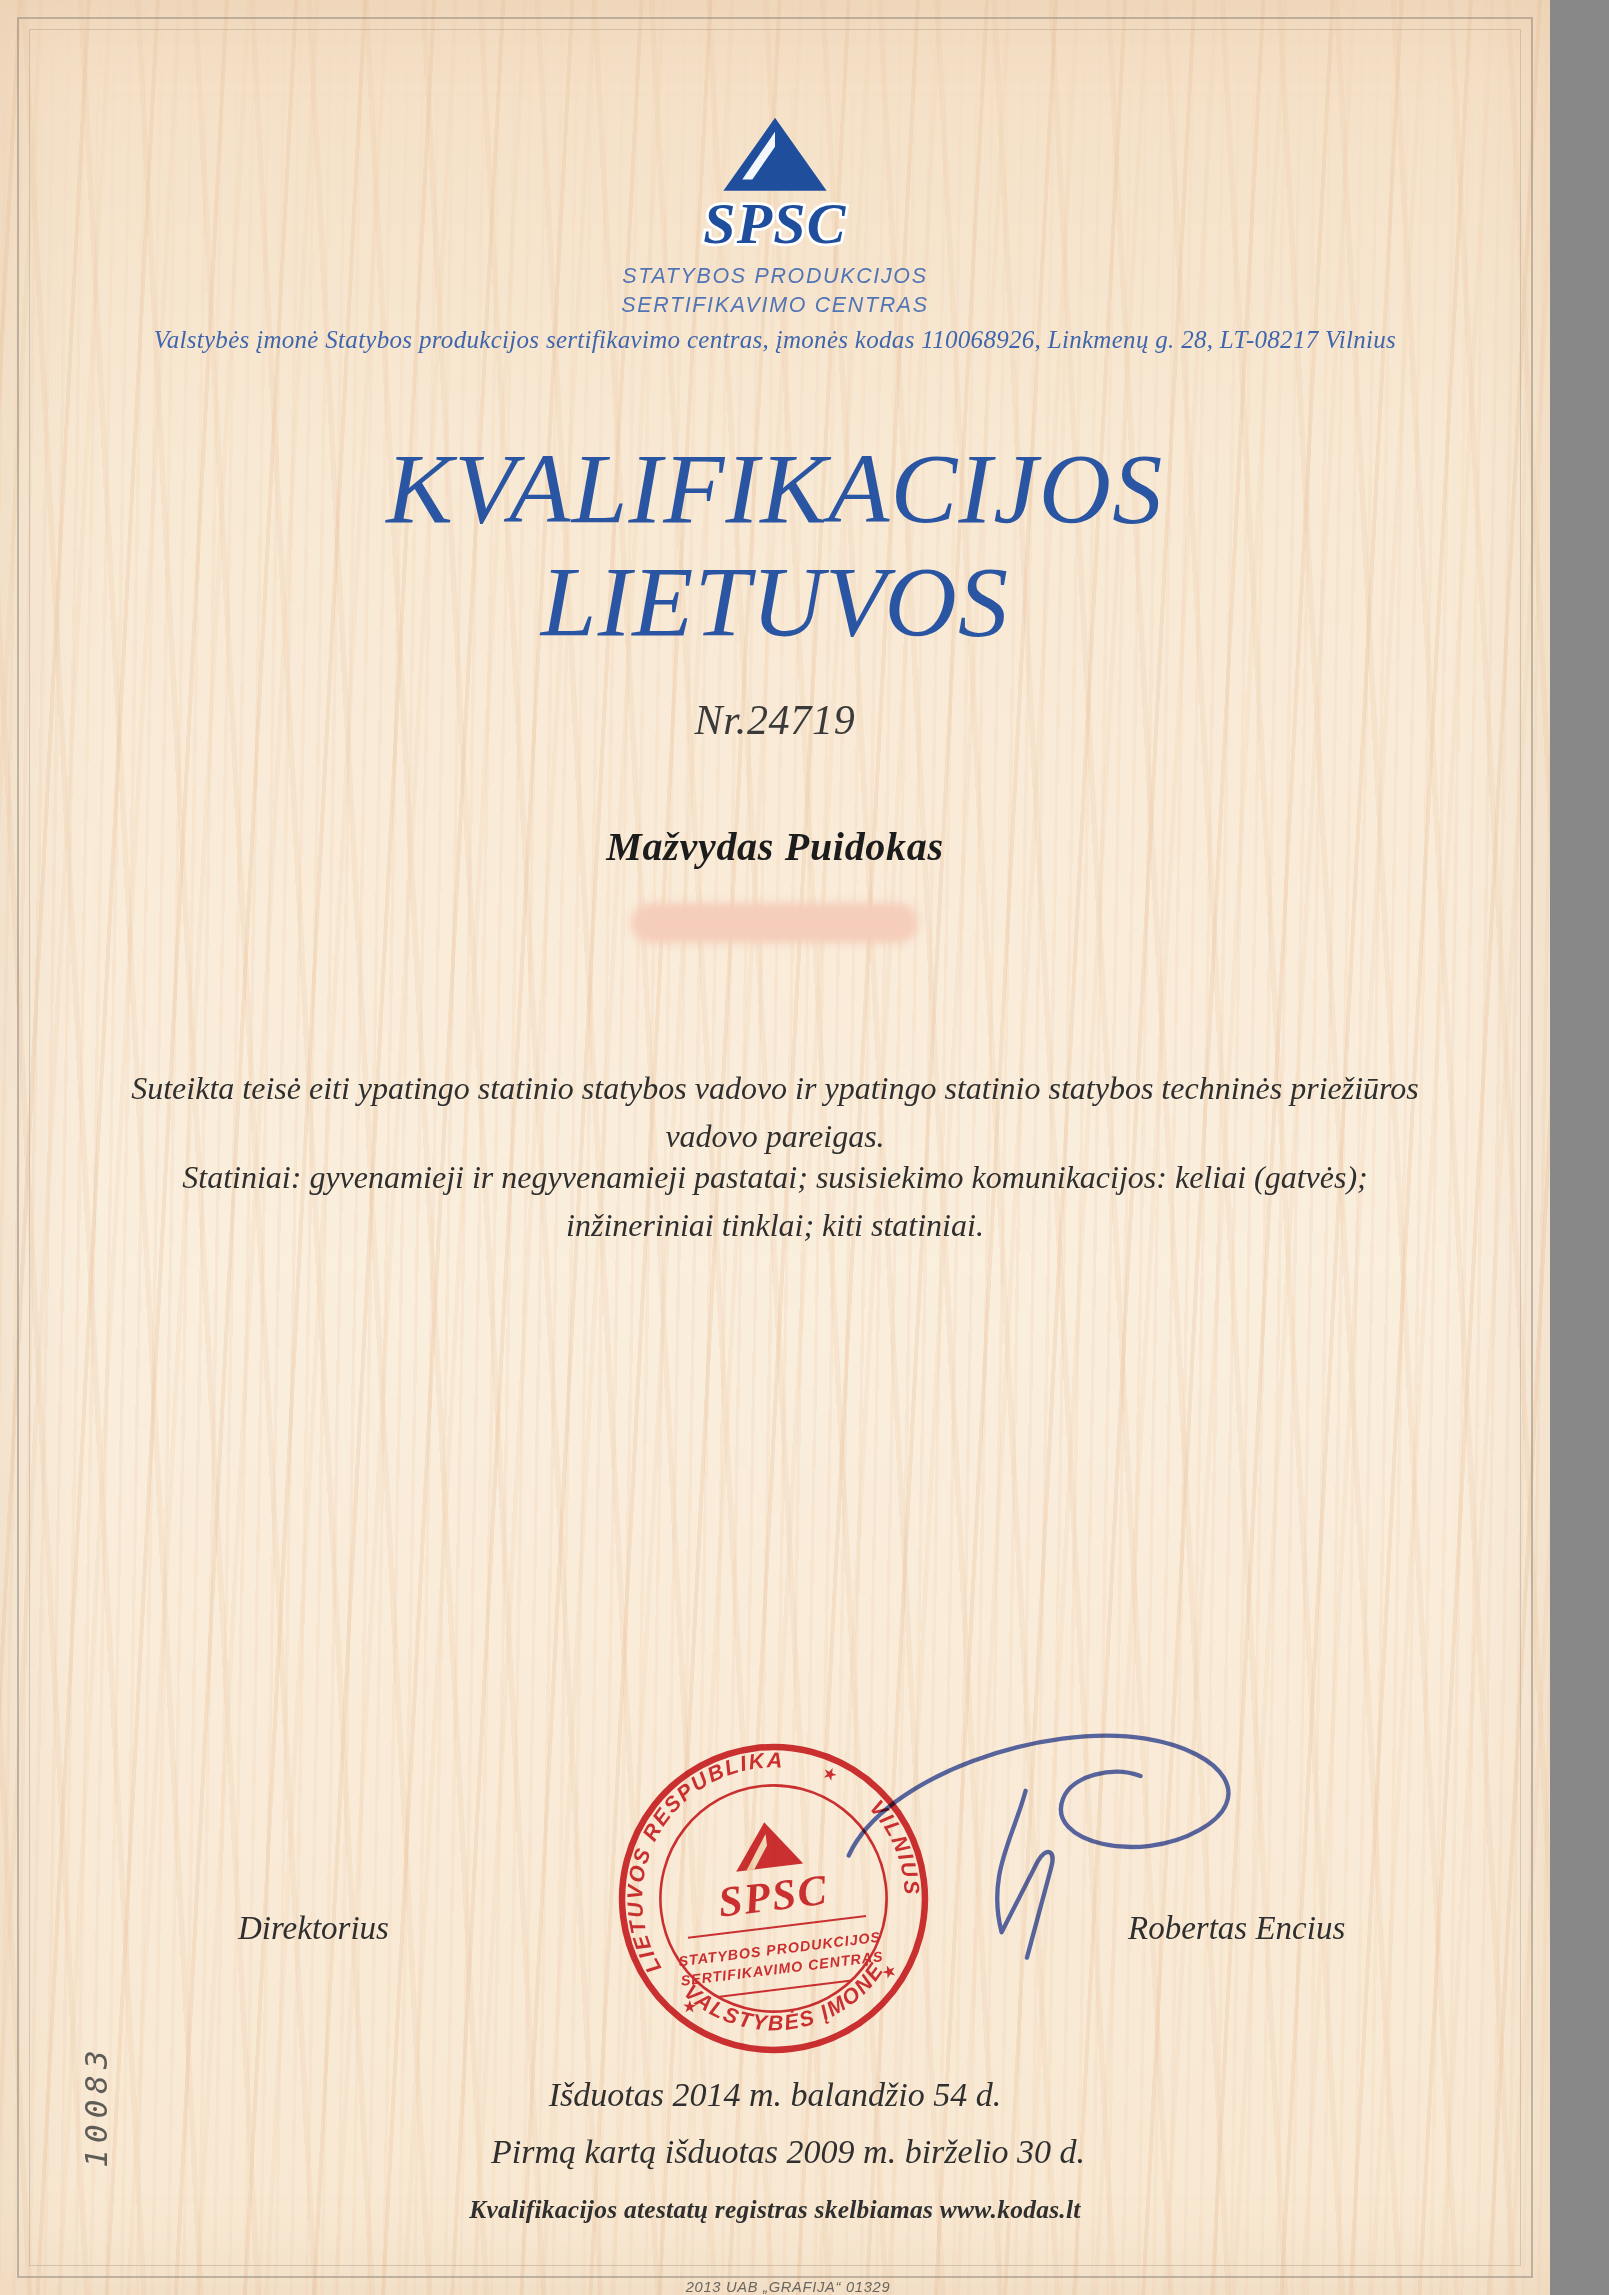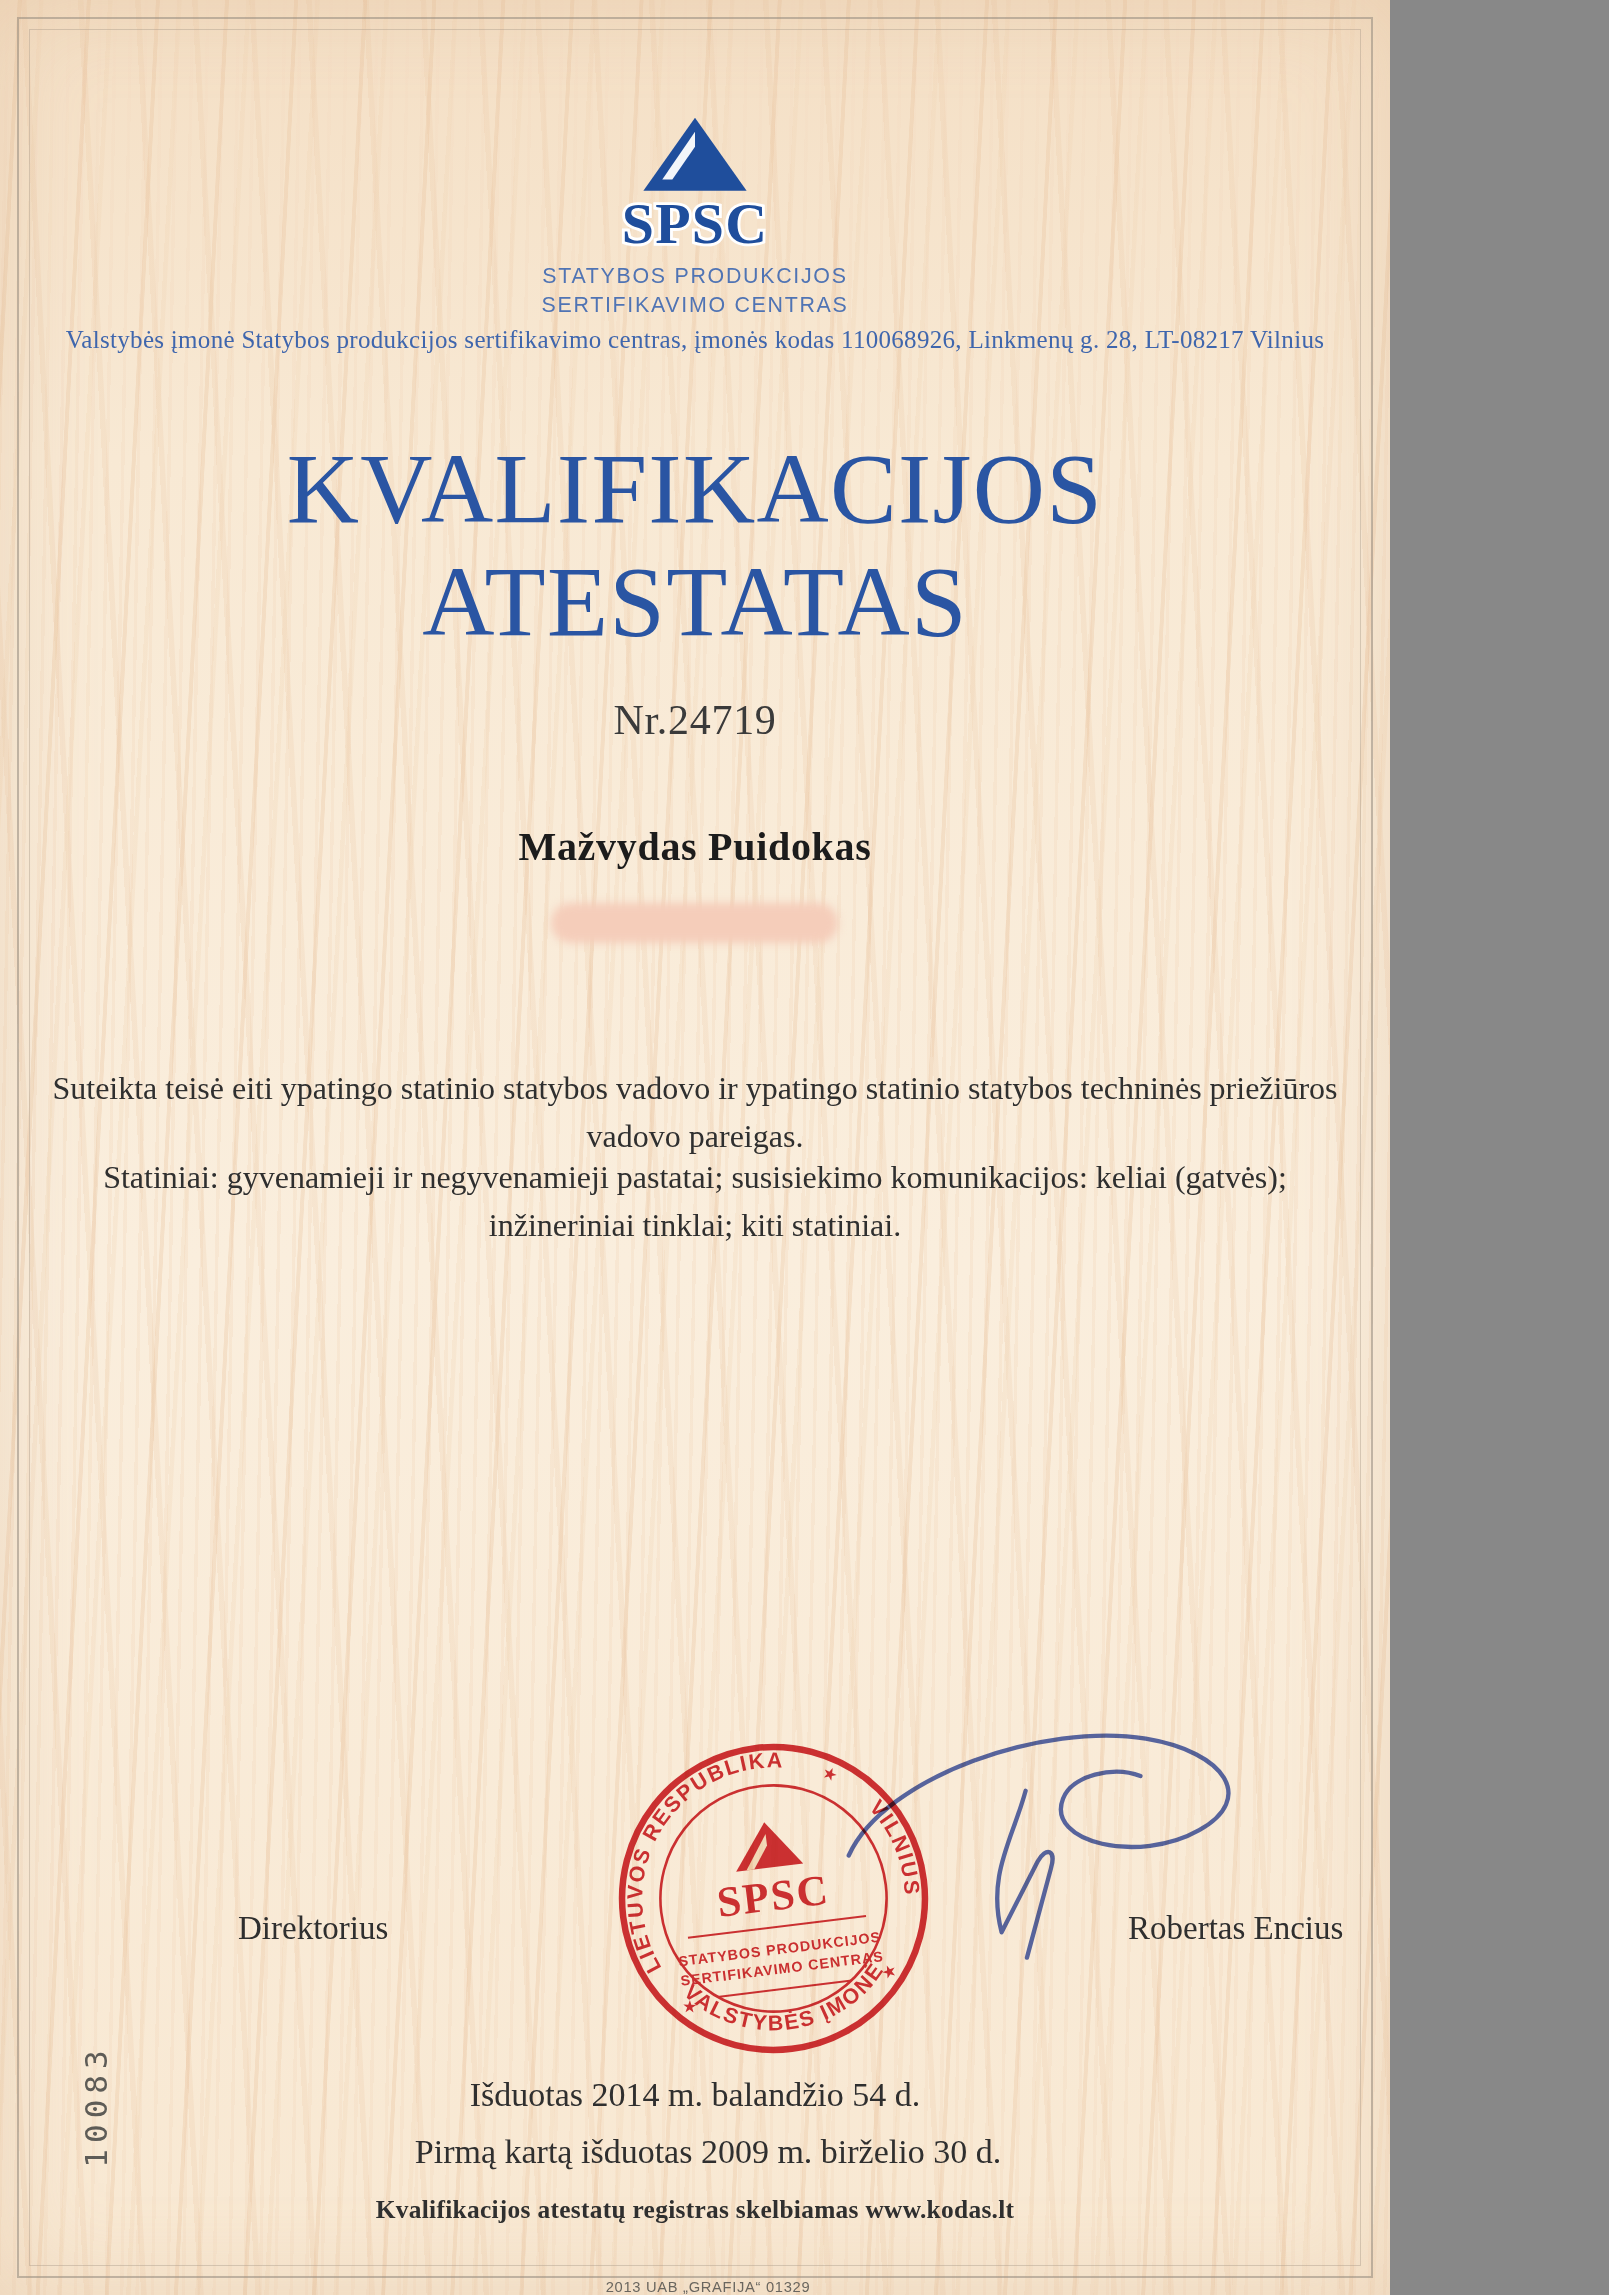--- a/index.html
+++ b/index.html
@@ -1,29 +1,30 @@
 <!DOCTYPE html>
 <html style="--paper: #f8ead6; --brand-blue: #2a55a3; --logo-blue: #1f4e9c; --header-blue: #5074b4; --header-blue2: #3f66ad; --text-dark: #2f2f2f; --stamp-red: #cc2229; --ink-blue: #4b5fb4; --redaction: #f5cdba;font-size:10.7px"><head>
 <meta charset="utf-8">
 <style>
   html, body { margin: 0; padding: 0; background: #888; }
   .page {
     position: relative;
-    width: 1390px;
+    width: 1550px;
     height: 2295px;
     overflow: hidden;
     font-family: "Liberation Serif", "DejaVu Serif", serif;
     color: var(--text-dark, #2f2f2f);
     background-color: var(--paper, #f8ead6);
     background-image:
       repeating-linear-gradient(93deg, rgba(233,195,158,0) 0 17.4px, rgba(233,195,158,.33) 18px 21.4px, rgba(233,195,158,0) 22px 39px, rgba(240,212,180,.28) 39px 43px, rgba(233,195,158,0) 44px 69px),
       repeating-linear-gradient(87deg, rgba(236,202,168,0) 0 27px, rgba(236,202,168,.25) 27px 32px, rgba(236,202,168,0) 33px 57px),
       repeating-linear-gradient(91deg, rgba(244,221,196,0) 0 6px, rgba(244,221,196,.45) 6px 9.4px, rgba(244,221,196,0) 9.4px 15.4px),
       linear-gradient(180deg, #f4dfc5 0%, #f8e9d4 20%, #faeedd 55%, #f8e8d2 100%);
     box-shadow: inset 0 0 94px rgba(210,165,125,.28);
+    font-style: italic;
   }
   .frame-outer {
     position: absolute; inset: 17.4px;
     border: 2px solid rgba(148,138,126,.55);
     pointer-events: none;
   }
   .frame-inner {
     position: absolute; inset: 29px;
     border: 1.3px solid rgba(172,158,140,.45);
     pointer-events: none;
@@ -156,21 +157,21 @@
       <text x="170" y="205" text-anchor="middle" class="logo-text">SPSC</text>
     </svg>
     <div class="org-line">STATYBOS PRODUKCIJOS</div>
     <div class="org-line">SERTIFIKAVIMO CENTRAS</div>
   </div>
 
   <div class="centered issuer-line">Valstybės įmonė Statybos produkcijos sertifikavimo centras, įmonės kodas 110068926, Linkmenų g. 28, LT-08217 Vilnius</div>
 
   <div class="centered main-title">
     <div>KVALIFIKACIJOS</div>
-    <div>ATESTATAS</div>
+    <div>LIETUVOS</div>
   </div>
 
   <div class="centered cert-number">Nr.24719</div>
 
   <div class="centered holder-name">Mažvydas Puidokas</div>
 
   <div class="redaction"></div>
 
   <div class="centered grant-text">
     <span class="para-inner">Suteikta teisė eiti ypatingo statinio statybos vadovo ir ypatingo statinio statybos techninės priežiūros vadovo pareigas.</span>

